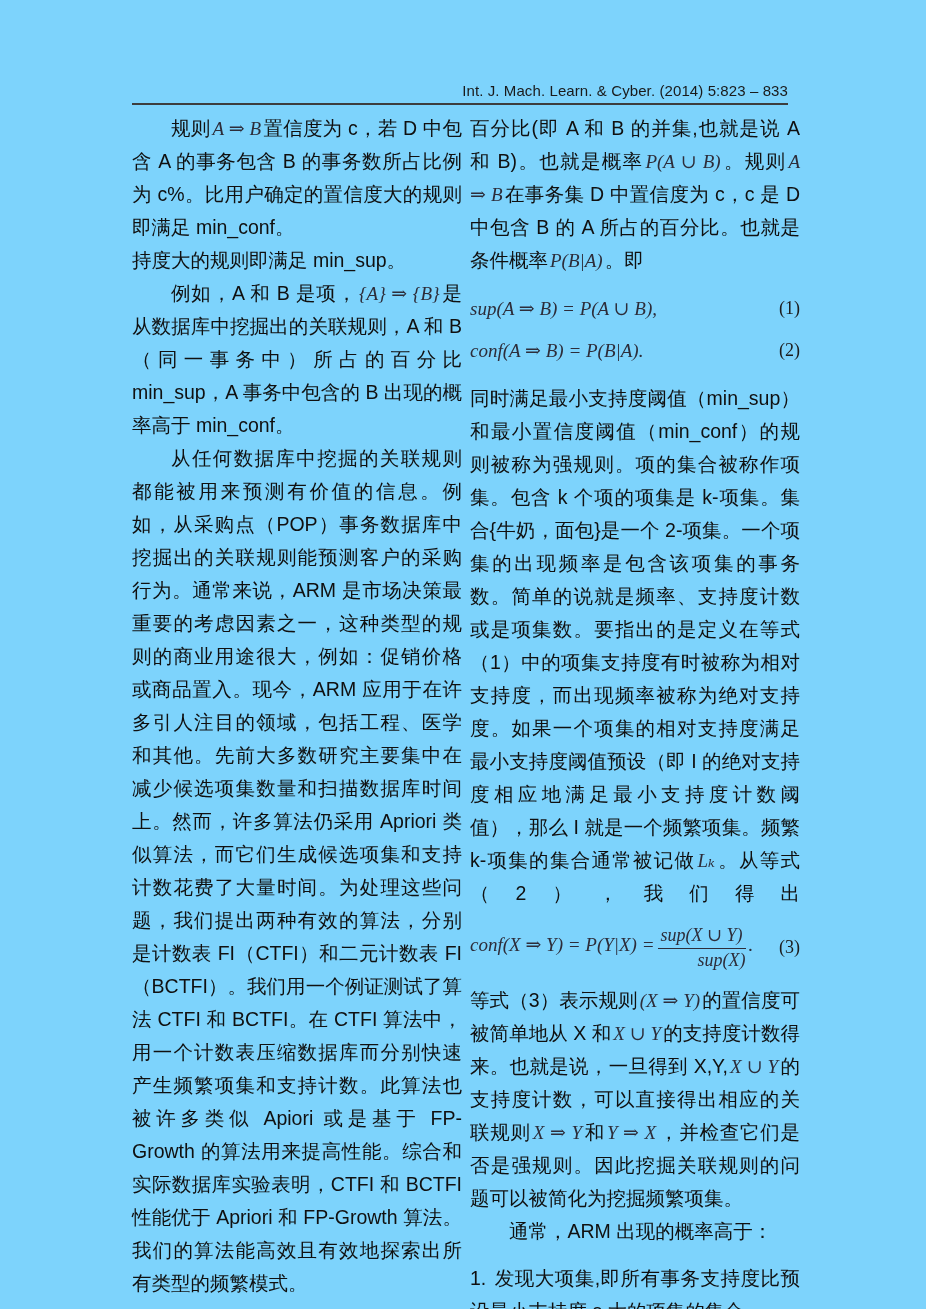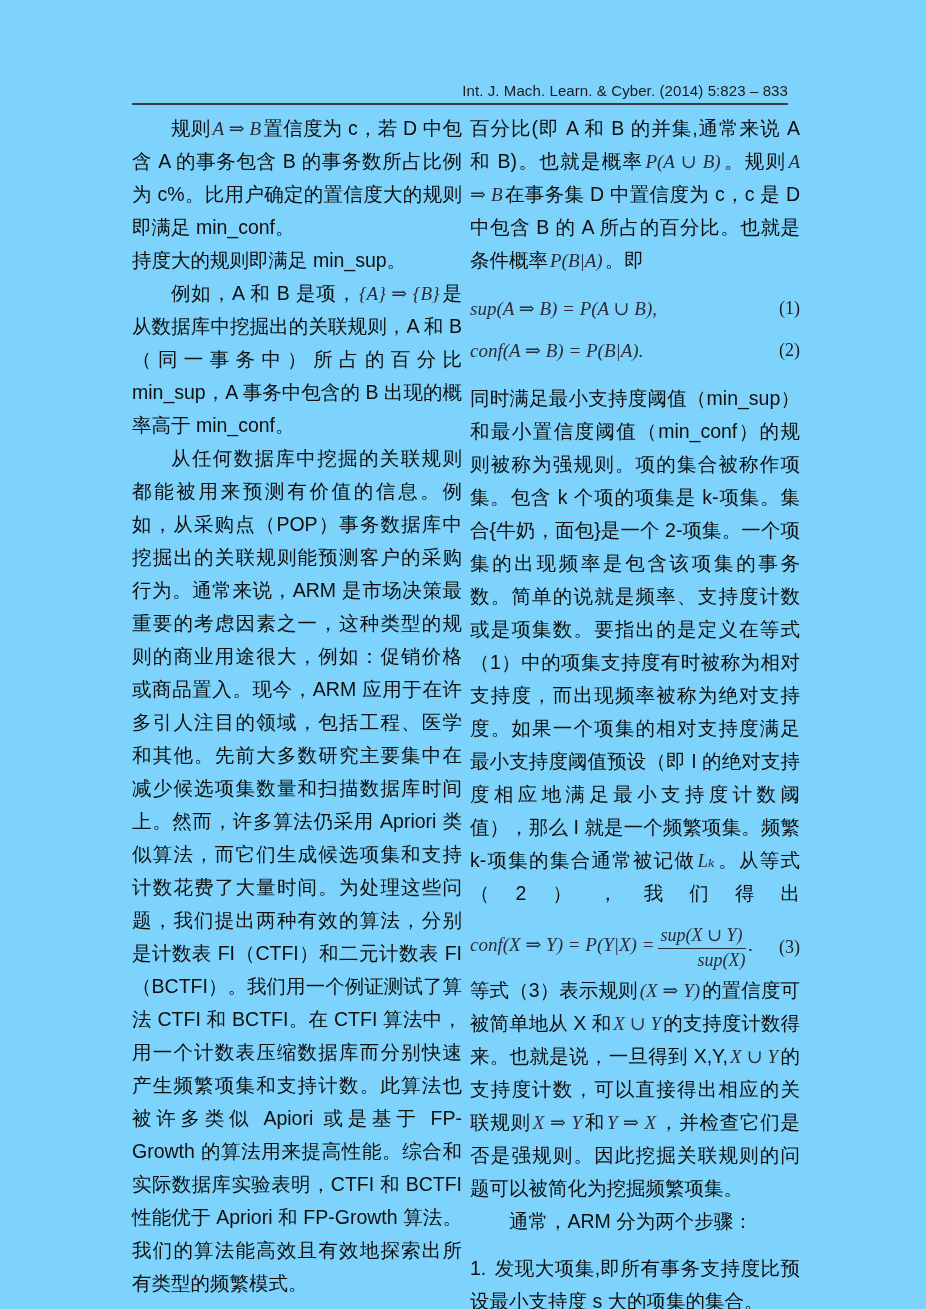--- a/index.html
+++ b/index.html
@@ -43,21 +43,21 @@
     font-size:19px;
     padding:0 2px;
   }
   .eq-row{
     display:flex;align-items:center;
     margin:9px 0;
     font-family:"Liberation Serif","DejaVu Serif",serif;
   }
   .eq-row[data-role="first"]{margin-top:15px;}
   .eq-row[data-role="last"]{margin-bottom:15px;gap:36px;}
-  .eq-row[data-role="tall"]{margin:14px 0 4px 0;}
+  .eq-row[data-role="tall"]{margin:14px 0 14px 0;}
   .eq-body{flex:1;font-style:italic;color:#2d2d3a;font-size:19px;line-height:26px;text-align:left;}
   .eq-body .math{padding:0;}
   .eq-num{font-style:normal;color:#1c1c1c;font-size:18px;margin-left:8px;}
   .frac{
     display:inline-flex;flex-direction:column;
     vertical-align:middle;text-align:right;
     font-size:18px;line-height:1.2;
     margin:0 3px;transform:translateY(1px);
   }
   .frac .fnum{border-bottom:1.6px solid #2d2d3a;padding:0 3px 1px 3px;}
@@ -75,37 +75,37 @@
   </div>
   <div class="rule"></div>
   <div class="columns">
     <div class="col">
         <div class="para indent"><span class="txt">规则</span><span class="math">A ⇒ B</span><span class="txt">置信度为 c，若 D 中包含 A 的事务包含 B 的事务数所占比例为 c%。比用户确定的置信度大的规则即满足 min_conf。</span></div>
         <div class="para"><span class="txt">持度大的规则即满足 min_sup。</span></div>
         <div class="para indent"><span class="txt">例如，A 和 B 是项，</span><span class="math">{A} ⇒ {B}</span><span class="txt">是从数据库中挖掘出的关联规则，A 和 B（同一事务中）所占的百分比 min_sup，A 事务中包含的 B 出现的概率高于 min_conf。</span></div>
         <div class="para indent"><span class="txt">从任何数据库中挖掘的关联规则都能被用来预测有价值的信息。例如，从采购点（POP）事务数据库中挖掘出的关联规则能预测客户的采购行为。通常来说，ARM 是市场决策最重要的考虑因素之一，这种类型的规则的商业用途很大，例如：促销价格或商品置入。现今，ARM 应用于在许多引人注目的领域，包括工程、医学和其他。先前大多数研究主要集中在减少候选项集数量和扫描数据库时间上。然而，许多算法仍采用 Apriori 类似算法，而它们生成候选项集和支持计数花费了大量时间。为处理这些问题，我们提出两种有效的算法，分别是计数表 FI（CTFI）和二元计数表 FI（BCTFI）。我们用一个例证测试了算法 CTFI 和 BCTFI。在 CTFI 算法中，用一个计数表压缩数据库而分别快速产生频繁项集和支持计数。此算法也被许多类似 Apiori 或是基于 FP-Growth 的算法用来提高性能。综合和实际数据库实验表明，CTFI 和 BCTFI 性能优于 Apriori 和 FP-Growth 算法。我们的算法能高效且有效地探索出所有类型的频繁模式。</span></div>
       </div>
     <div class="col">
-        <div class="para"><span class="txt">百分比(即 A 和 B 的并集,通常来说 A 和 B)。也就是概率</span><span class="math">P(A ∪ B)</span><span class="txt">。规则</span><span class="math">A ⇒ B</span><span class="txt">在事务集 D 中置信度为 c，c 是 D 中包含 B 的 A 所占的百分比。也就是条件概率</span><span class="math">P(B|A)</span><span class="txt">。即</span></div>
+        <div class="para"><span class="txt">百分比(即 A 和 B 的并集,也就是说 A 和 B)。也就是概率</span><span class="math">P(A ∪ B)</span><span class="txt">。规则</span><span class="math">A ⇒ B</span><span class="txt">在事务集 D 中置信度为 c，c 是 D 中包含 B 的 A 所占的百分比。也就是条件概率</span><span class="math">P(B|A)</span><span class="txt">。即</span></div>
         <div data-role="first" class="eq-row">
           <span class="eq-body"><span class="math">sup(A ⇒ B) = P(A ∪ B),</span></span>
           <span class="eq-num">(1)</span>
         </div>
         <div data-role="last" class="eq-row">
           <span class="eq-body"><span class="math">conf(A ⇒ B) = P(B|A).</span></span>
           <span class="eq-num">(2)</span>
         </div>
         <div data-role="stretch-last" class="para"><span class="txt">同时满足最小支持度阈值（min_sup）和最小置信度阈值（min_conf）的规则被称为强规则。项的集合被称作项集。包含 k 个项的项集是 k-项集。集合{牛奶，面包}是一个 2-项集。一个项集的出现频率是包含该项集的事务数。简单的说就是频率、支持度计数或是项集数。要指出的是定义在等式（1）中的项集支持度有时被称为相对支持度，而出现频率被称为绝对支持度。如果一个项集的相对支持度满足最小支持度阈值预设（即 I 的绝对支持度相应地满足最小支持度计数阈值），那么 I 就是一个频繁项集。频繁 k-项集的集合通常被记做</span><span class="math">Lₖ</span><span class="txt">。从等式（2），我们得出</span></div>
         <div data-role="tall" class="eq-row">
           <span class="eq-body"><span class="math">conf(X ⇒ Y) = P(Y|X) =</span><span class="frac">
               <span class="fnum">sup(X ∪ Y)</span>
               <span class="fden">sup(X)</span>
             </span><span class="math">.</span></span>
           <span class="eq-num">(3)</span>
         </div>
         <div class="para"><span class="txt">等式（3）表示规则</span><span class="math">(X ⇒ Y)</span><span class="txt">的置信度可被简单地从 X 和</span><span class="math">X ∪ Y</span><span class="txt">的支持度计数得来。也就是说，一旦得到 X,Y,</span><span class="math">X ∪ Y</span><span class="txt">的支持度计数，可以直接得出相应的关联规则</span><span class="math">X ⇒ Y</span><span class="txt">和</span><span class="math">Y ⇒ X</span><span class="txt">，并检查它们是否是强规则。因此挖掘关联规则的问题可以被简化为挖掘频繁项集。</span></div>
-        <div class="para indent"><span class="txt">通常，ARM 分为两个步骤：</span></div>
+        <div class="para indent"><span class="txt">通常，ARM 出现的概率高于：</span></div>
         <div class="list">
           <div class="list-item"><span class="li-num">1.</span><span class="txt">发现大项集,即所有事务支持度比预设最小支持度 s 大的项集的集合。</span></div>
         </div>
       </div>
   </div>
 </div>
 
 </body></html>

